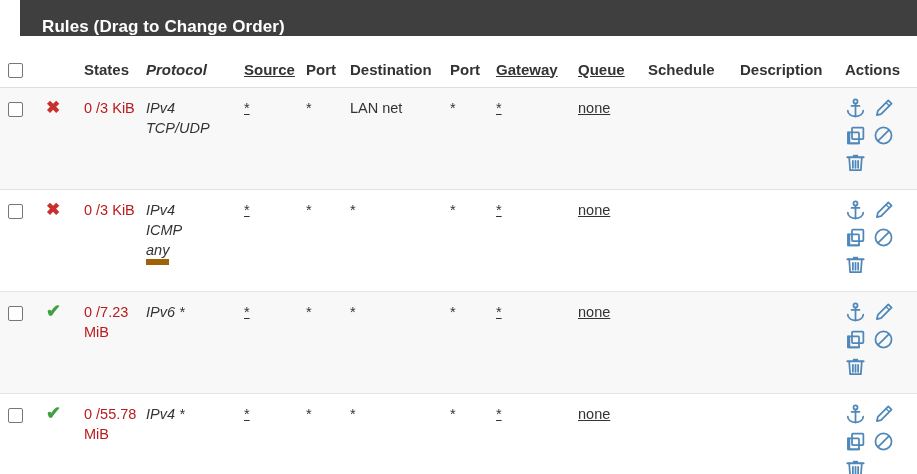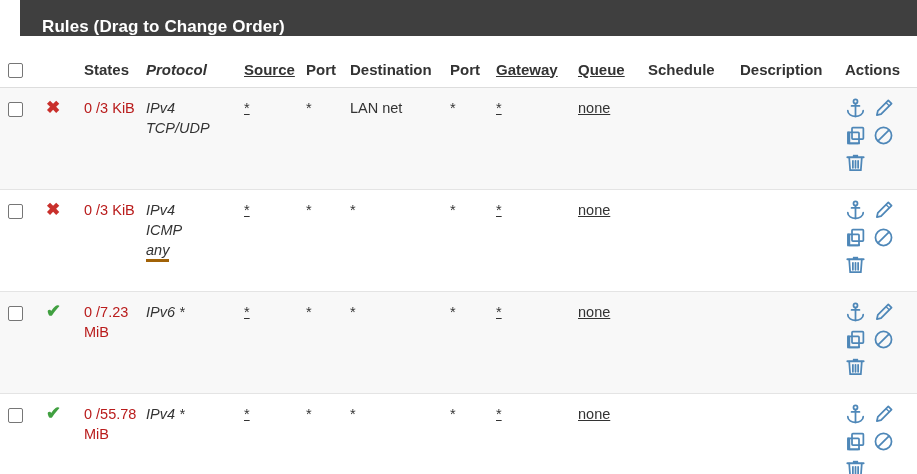--- a/index.html
+++ b/index.html
@@ -117,21 +117,21 @@
     display: inline-block;
   }
 
   .states-link {
     color: #b91c1c;
     text-decoration: none;
     display: block;
   }
 
   .proto-any {
-    border-bottom: 3px solid #a16207;
+    border-bottom: 6px solid #a16207;
     display: inline-block;
     line-height: 1.15;
   }
 
   
   .actions-wrap {
     display: grid;
     grid-template-columns: 28px 28px;
     grid-auto-rows: 27px;
     justify-items: start;

